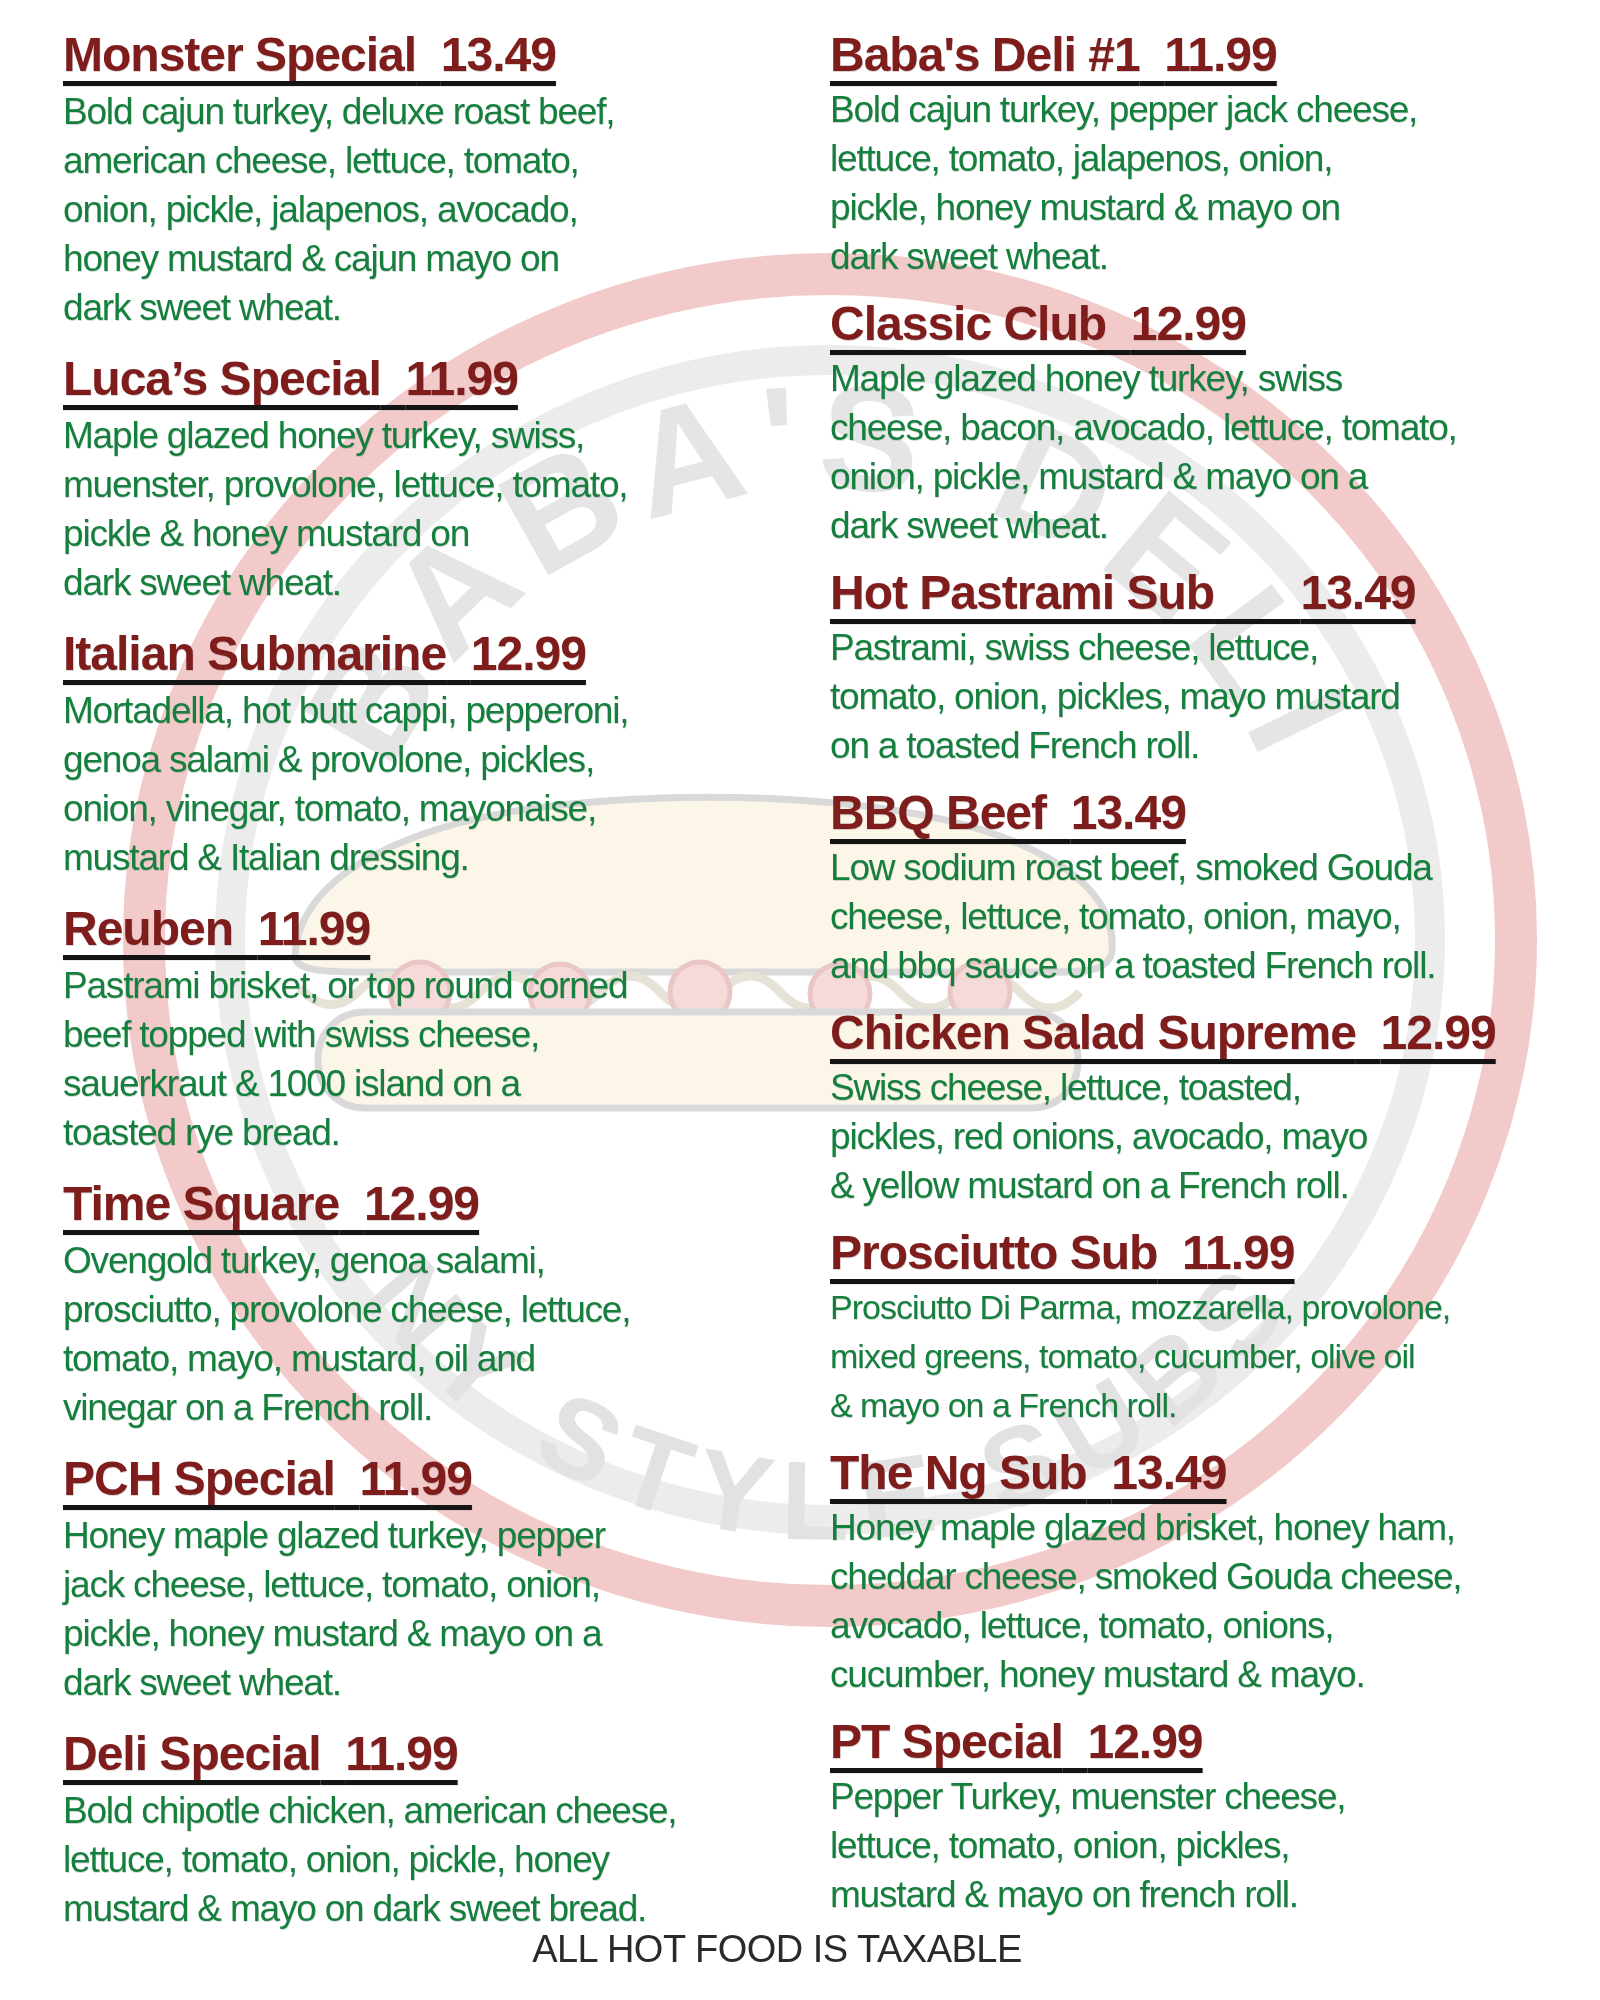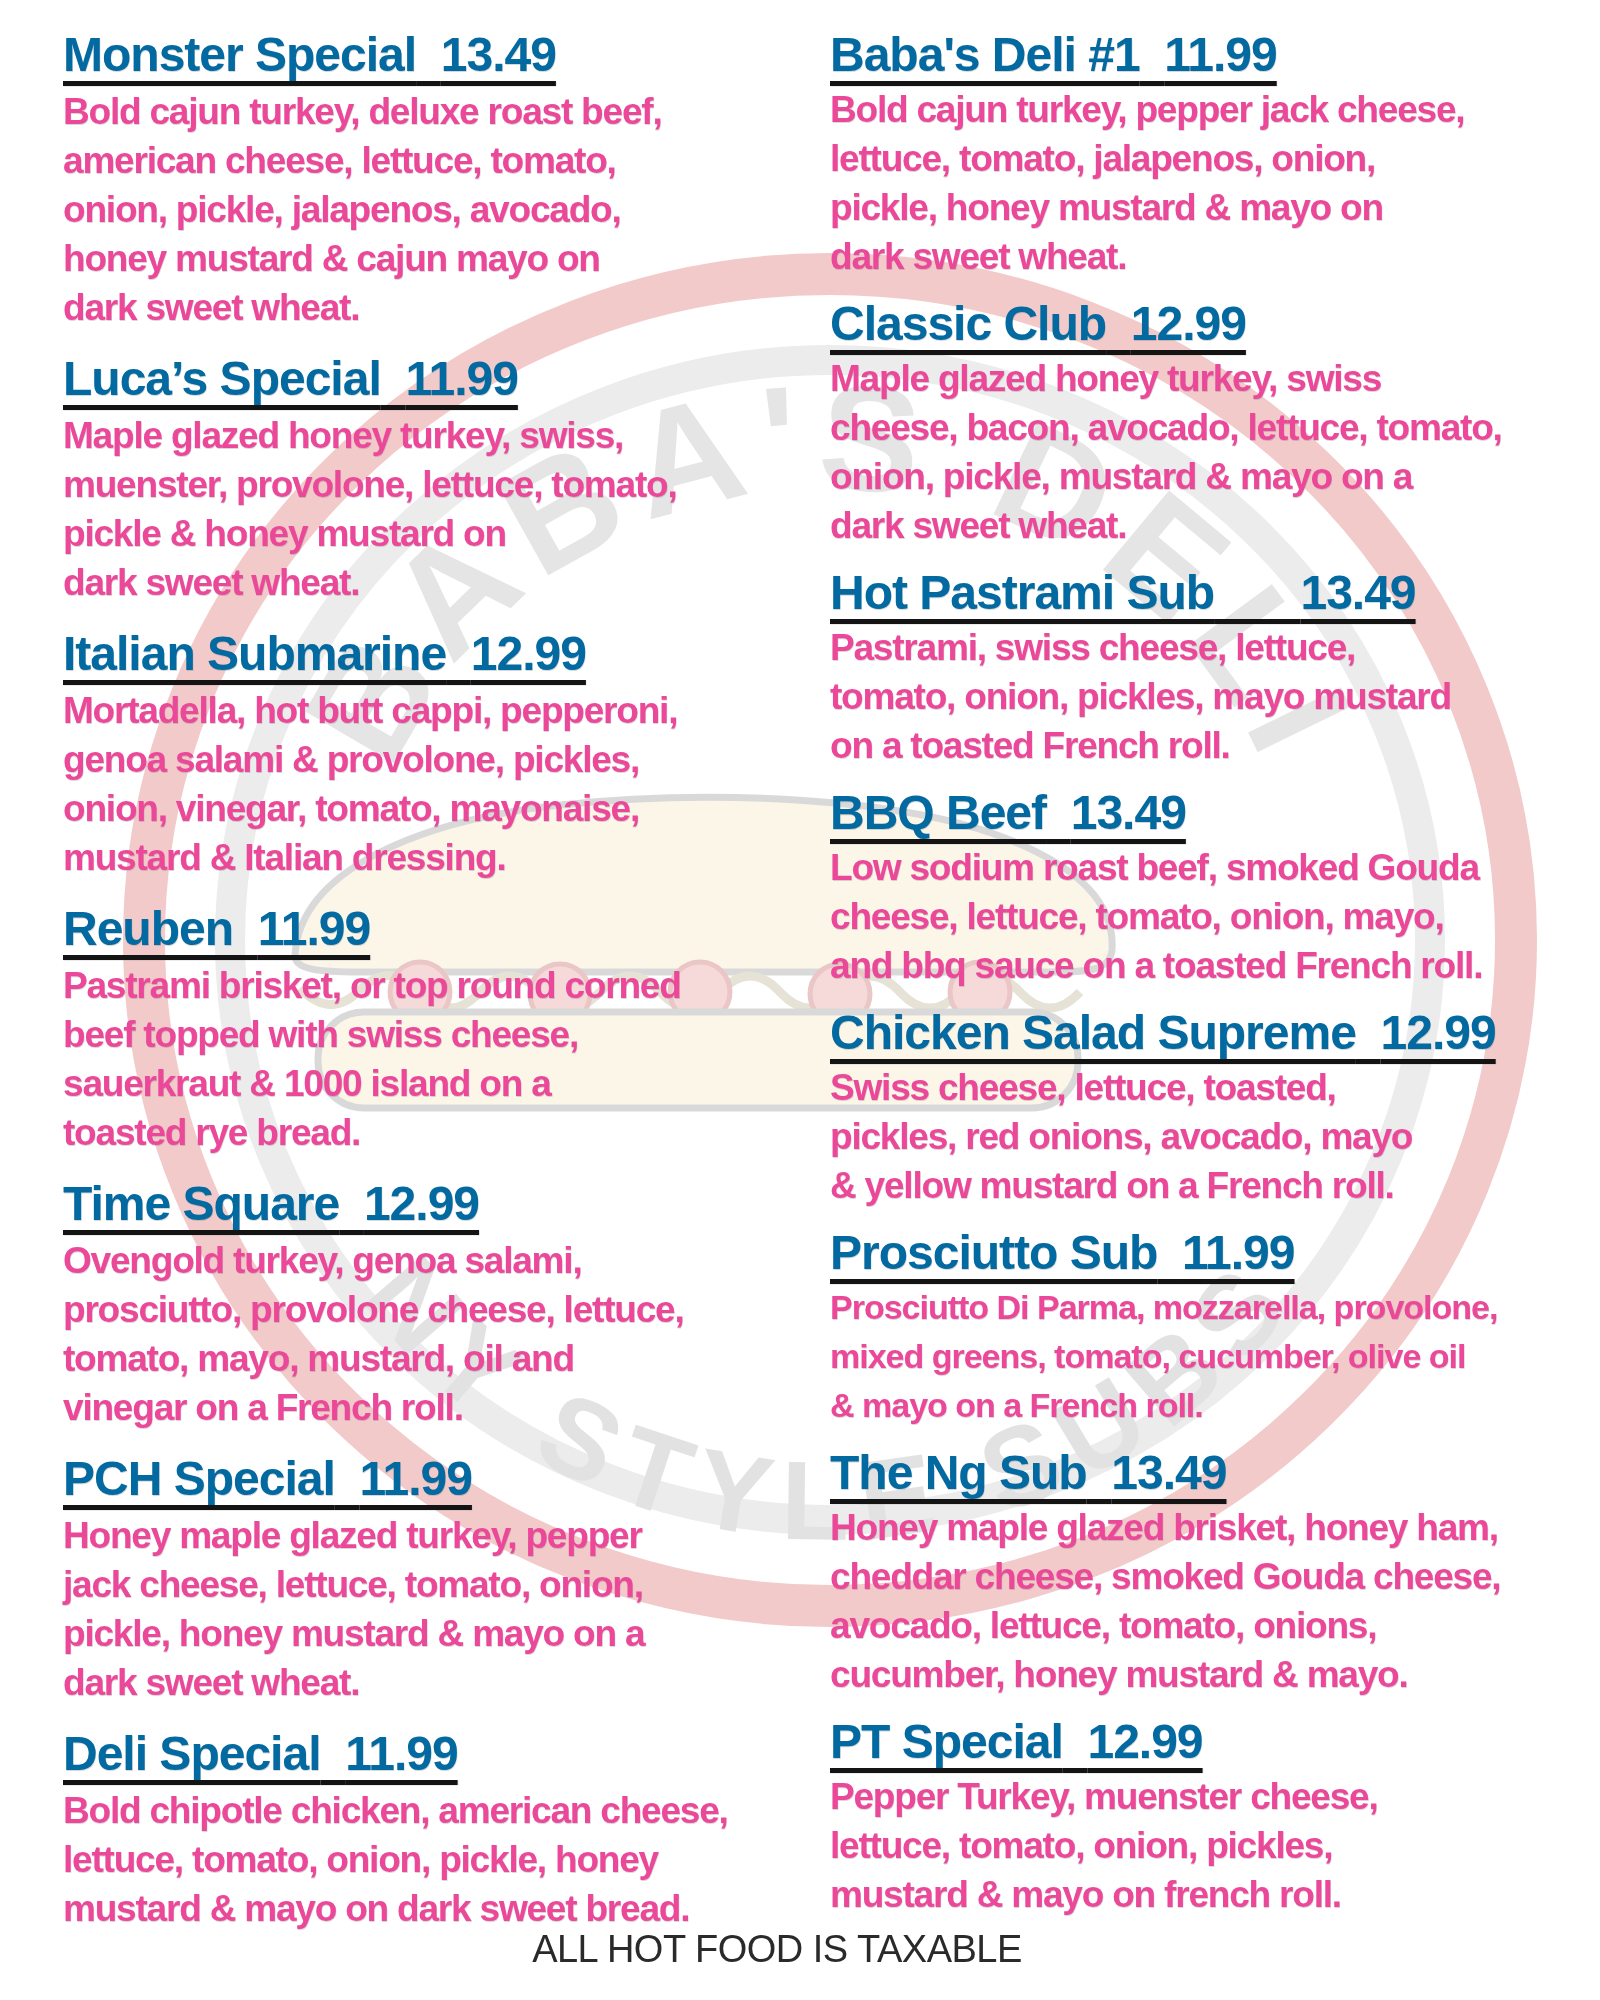--- a/index.html
+++ b/index.html
@@ -17,33 +17,33 @@
   svg text { font-family: "Liberation Sans", "DejaVu Sans", sans-serif; font-weight: bold; }
 
   .menu-col { position: absolute; top: 26px; z-index: 1; }
   .col-left  { left: 63px;  width: 690px; }
   .col-right { left: 830px; width: 740px; }
 
   .menu-item { margin-bottom: 18px; }
   .col-right .menu-item { margin-bottom: 14px; }
 
   .item-title {
-    font-size: 48px; font-weight: bold; color: #0369a1;
+    font-size: 48px; font-weight: bold; color: #7f1d1d;
     line-height: 57px; letter-spacing: -1px; white-space: pre;
   }
   .item-title .u {
     text-decoration: underline;
     text-decoration-thickness: 5px;
     text-underline-offset: 10px;
     text-decoration-color: #141414;
   }
   .item-desc { margin-top: 4px; }
   .col-right .item-desc { margin-top: 2px; }
   .line {
-    font-size: 37px; font-weight: bold; color: #ec4899;
+    font-size: 37px; font-weight: normal; color: #15803d;
     line-height: 49px; letter-spacing: -1.2px; white-space: pre;
   }
   .menu-item.small .line { font-size: 34px; letter-spacing: -1px; }
   .item-title .u, .line { text-shadow: 0.5px 0.5px 0 rgba(110,110,110,0.28); }
 
   .footer {
     position: absolute; left: 0; right: 46px; top: 1928px;
     text-align: center; z-index: 1;
     font-size: 38px; font-weight: normal; color: #2a2a2a; letter-spacing: -0.5px;
   }

